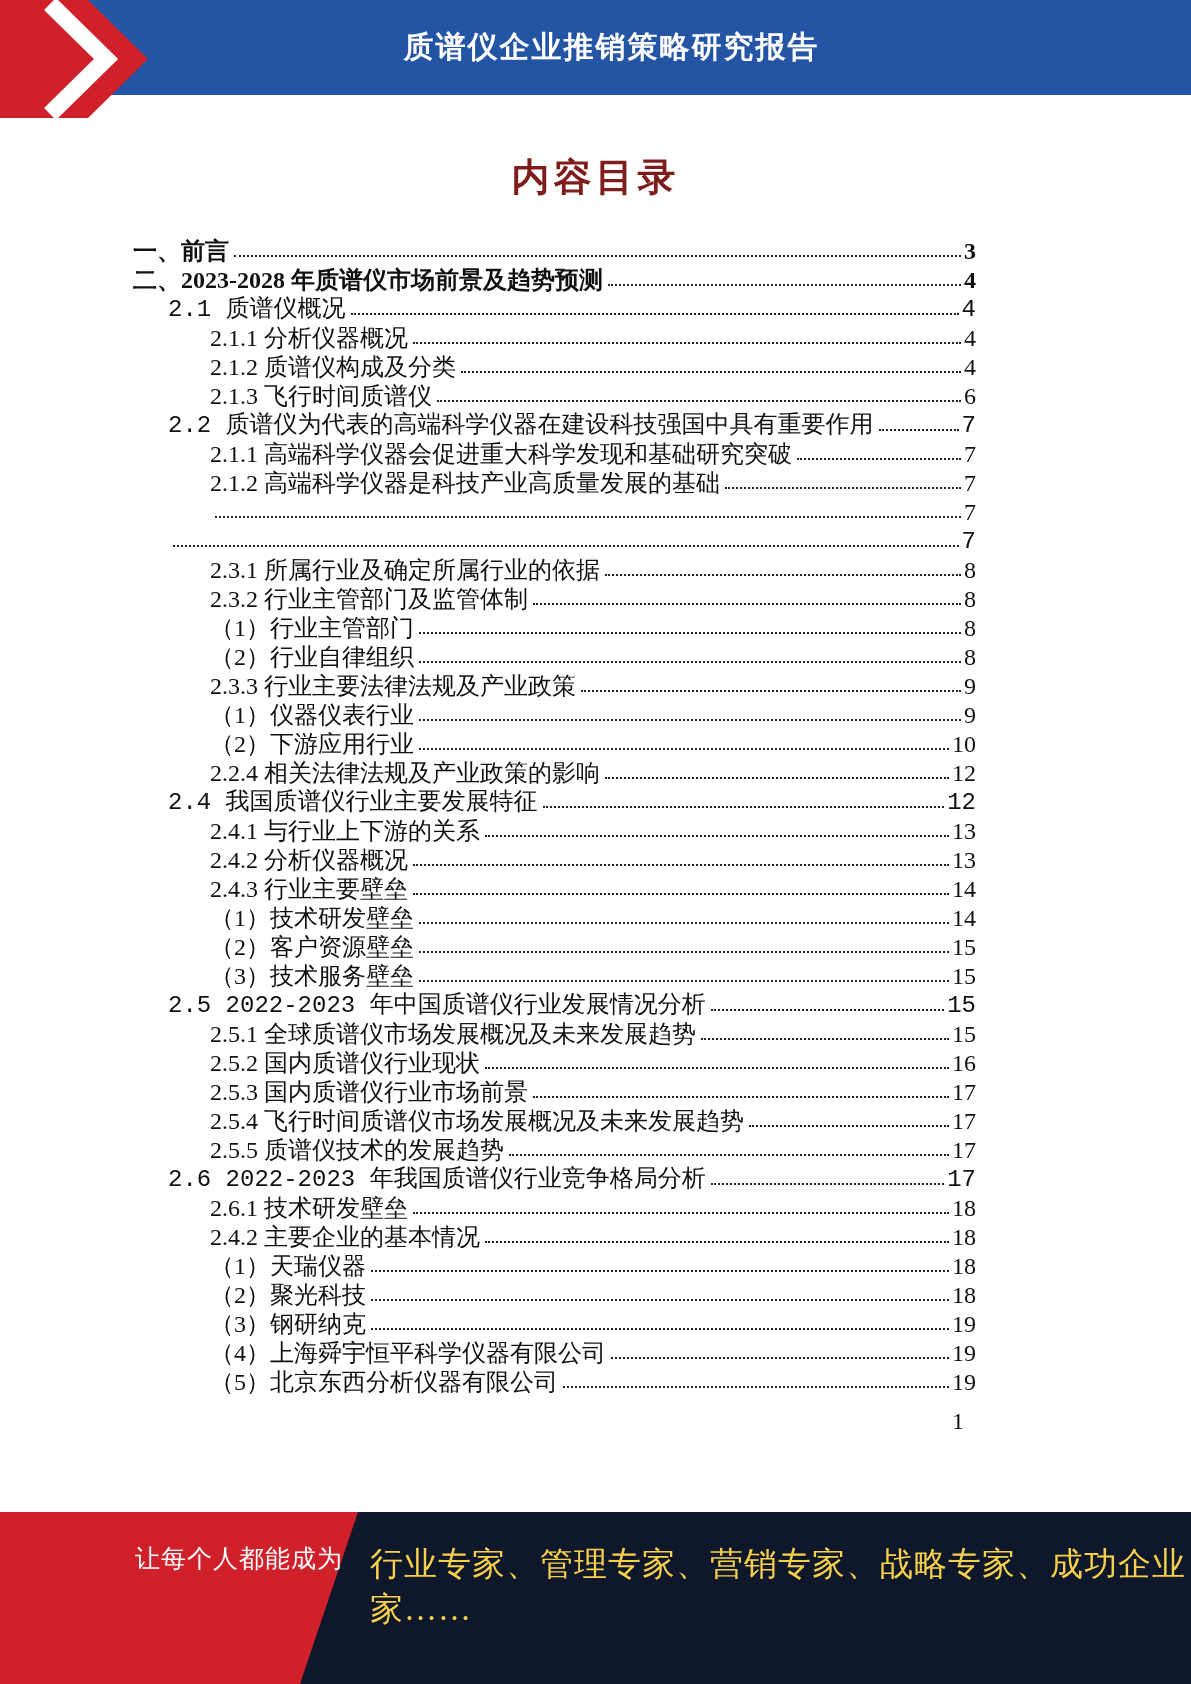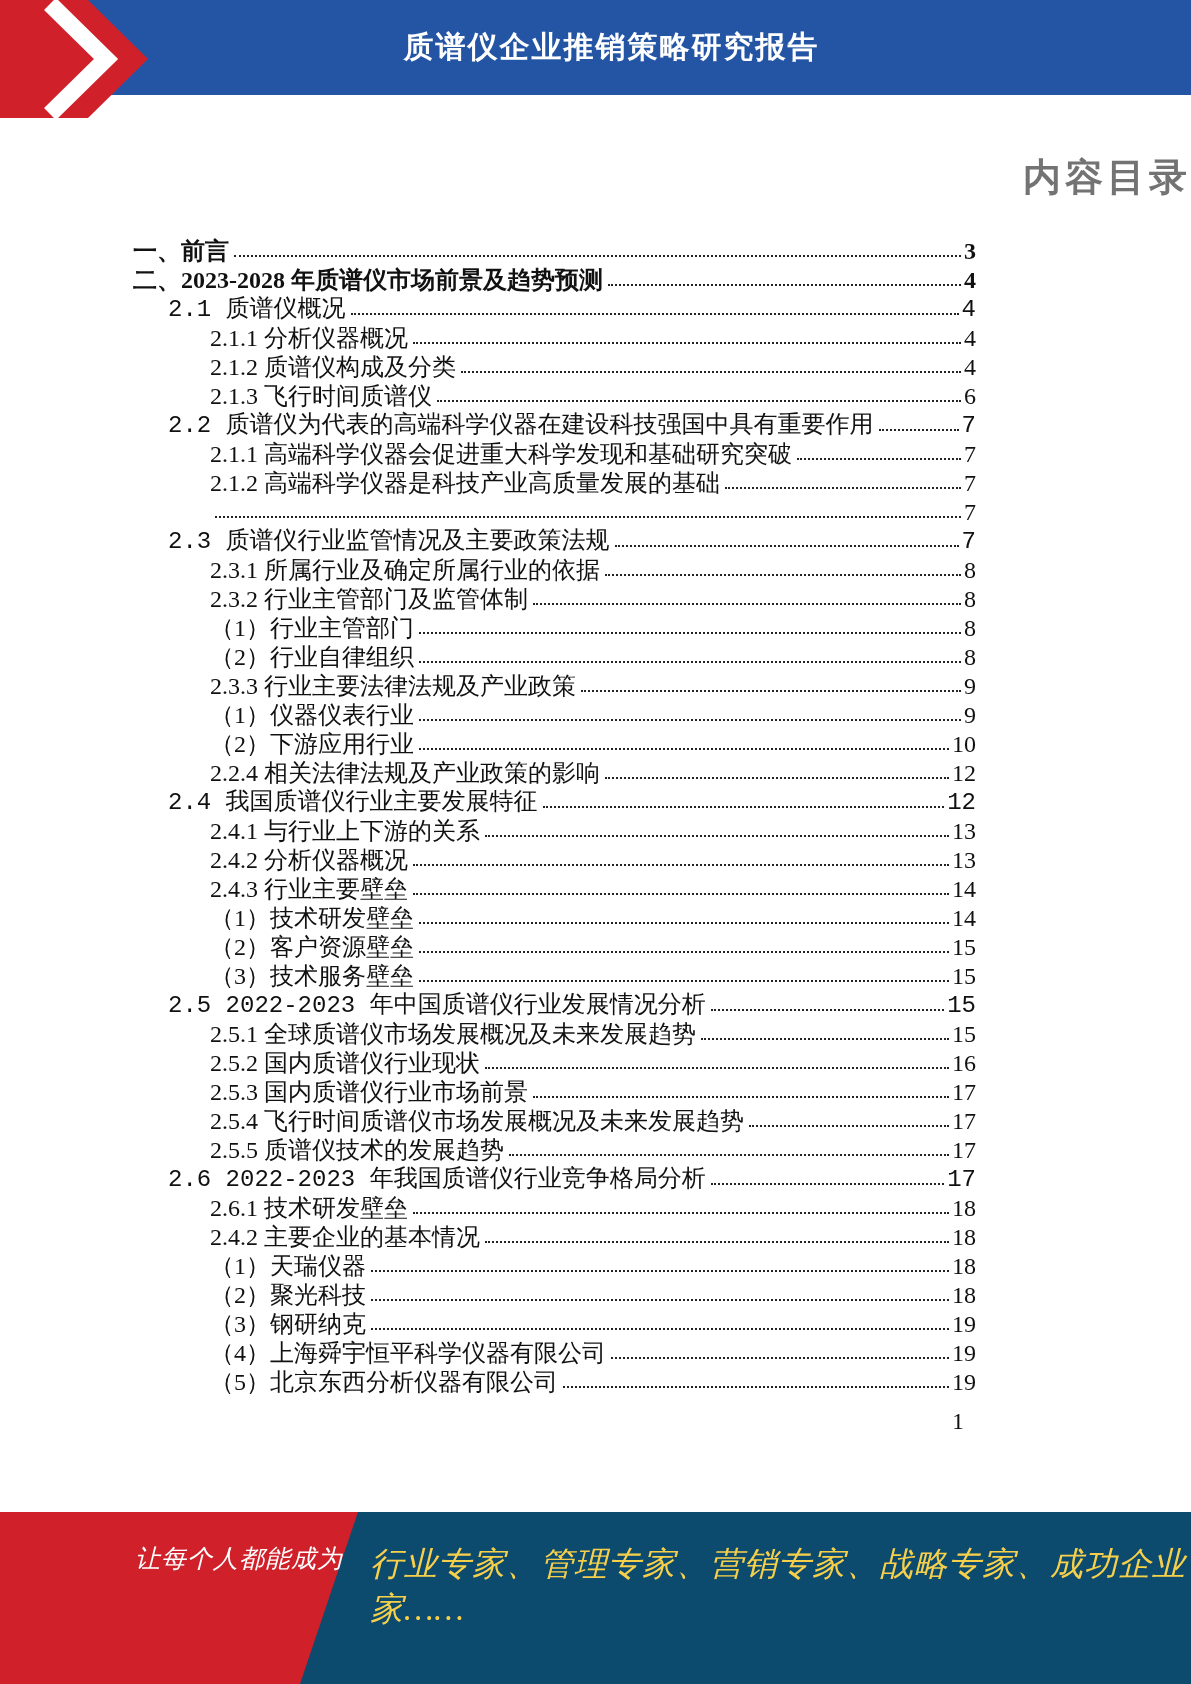--- a/index.html
+++ b/index.html
@@ -17,22 +17,22 @@
     position:absolute;top:0;left:0;width:152px;height:118px;z-index:2;
   }
   .header-title{
     position:absolute;left:0;right:0;top:0;height:95px;
     display:flex;align-items:center;justify-content:center;
     color:#ffffff;font-size:30px;font-weight:bold;letter-spacing:2px;
     font-family:"Liberation Sans","DejaVu Sans",sans-serif;
   }
   
   .toc-title{
-    position:absolute;top:152px;left:0;right:0;text-align:right;
-    color:#737373;font-size:38px;font-weight:bold;letter-spacing:4px;
+    position:absolute;top:152px;left:0;right:0;text-align:center;
+    color:#7f1d1d;font-size:38px;font-weight:bold;letter-spacing:4px;
   }
   .toc-list{
     position:absolute;top:237px;left:133px;right:215px;
   }
   .toc-row{
     display:flex;align-items:baseline;height:29px;font-size:24px;line-height:29px;
     white-space:nowrap;
   }
   .toc-row.bold{font-weight:bold;}
   .toc-row.lv1{padding-left:35px;font-family:Liberation Mono, monospace;}
@@ -43,22 +43,21 @@
     border-bottom:2px dotted #222;margin:0 3px 9px 5px;
   }
   .toc-page{flex:0 0 auto;}
   
   .page-num{
     position:absolute;left:952px;top:1408px;font-size:24px;color:#111;
   }
   
   .footer{
     position:absolute;left:0;bottom:0;width:1191px;height:172px;
-    background:#0c4a6e;
-    font-style:italic;
+    background:#0f172a;
   }
   .footer-red{
     position:absolute;left:0;top:0;height:100%;width:365px;
     background:#d0202a;
     clip-path:polygon(0 0, 358px 0, 300px 100%, 0 100%);
   }
   .footer-left{
     position:absolute;left:135px;top:30px;color:#ffffff;font-size:25px;
     letter-spacing:1px;
   }
@@ -124,21 +123,20 @@
     <div class="toc-row lv2">
       <span class="toc-text">2.1.2 高端科学仪器是科技产业高质量发展的基础</span>
       <span class="dots"></span>
       <span class="toc-page">7</span>
     </div>
     <div class="toc-row lv2">
       <span class="dots"></span>
       <span class="toc-page">7</span>
     </div>
     <div class="toc-row lv1">
-      <span class="toc-text">2.3 质谱仪行业监管情况及主要政策法规</span>
       <span class="dots"></span>
       <span class="toc-page">7</span>
     </div>
     <div class="toc-row lv2">
       <span class="toc-text">2.3.1 所属行业及确定所属行业的依据</span>
       <span class="dots"></span>
       <span class="toc-page">8</span>
     </div>
     <div class="toc-row lv2">
       <span class="toc-text">2.3.2 行业主管部门及监管体制</span>

